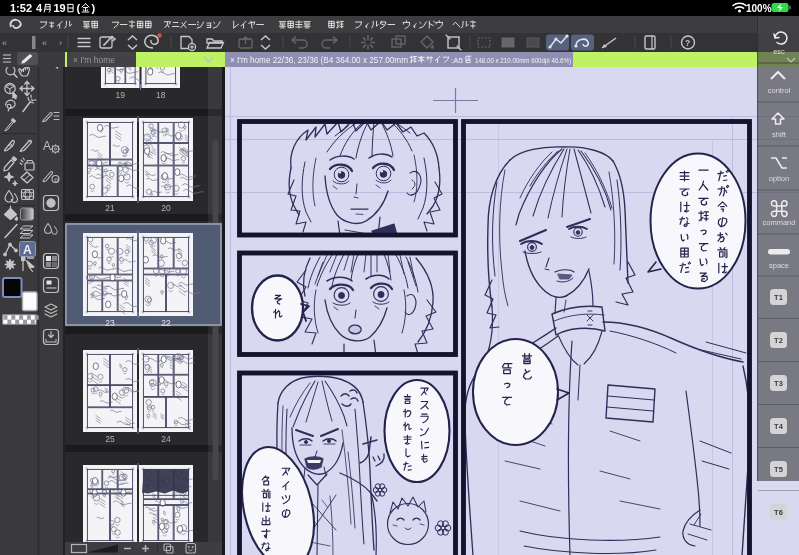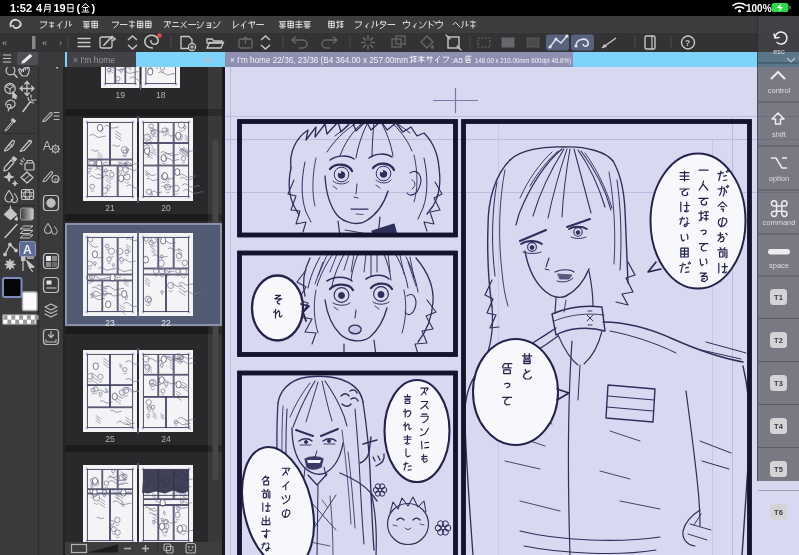--- a/index.html
+++ b/index.html
@@ -459,21 +459,21 @@
         <path d="M602,48 l14,-10" stroke="#c7c7c9" stroke-width="1.5"></path>
         <path d="M602,48 l5,-1 l-3,-3 Z" fill="#c7c7c9"></path>
         <line x1="635" y1="36" x2="635" y2="49" stroke="#4a4a4d" stroke-width="1"></line>
         <rect x="645" y="36" width="10" height="13" rx="1.5" fill="none" stroke="#c7c7c9" stroke-width="1.4"></rect>
         <line x1="652" y1="36" x2="652" y2="49" stroke="#c7c7c9" stroke-width="1.2" stroke-linecap="round"></line>
         <line x1="671" y1="36" x2="671" y2="49" stroke="#4a4a4d" stroke-width="1"></line>
         <circle cx="688" cy="42.5" r="6.5" fill="none" stroke="#c7c7c9" stroke-width="1.4"></circle>
         <text x="685" y="46" font-size="8.5" fill="#c7c7c9" font-family="Liberation Sans" font-weight="bold">?</text>
       </svg>
     </div>
-    <div class="abs" style="left:0;top:52px;width:799px;height:15px;background:#7dd3fc;z-index:2;">
+    <div class="abs" style="left:0;top:52px;width:799px;height:15px;background:#bef264;z-index:2;">
       <svg width="799" height="15">
         <rect x="0" y="0" width="65" height="15" fill="#3a3a3c"></rect>
         <line x1="3" y1="3" x2="11" y2="3" stroke="#bdbdbf" stroke-width="1.1"></line>
         <line x1="3" y1="6.5" x2="11" y2="6.5" stroke="#bdbdbf" stroke-width="1.1"></line>
         <line x1="3" y1="10" x2="11" y2="10" stroke="#bdbdbf" stroke-width="1.1"></line>
         <rect x="17" y="0" width="21" height="13" rx="2.5" fill="#505054"></rect>
         <path d="M22,9 l8,-7 l2.5,2 l-8,7 l-3.2,0.8 Z" fill="#e8e8ea"></path>
         <rect x="67" y="0" width="69" height="15" fill="#434347"></rect>
         <text x="73" y="11" font-size="8.5" fill="#9b9b9d" font-family="Liberation Sans">× I'm home</text>
         <path d="M204,5 l4.5,5 l4.5,-5" fill="none" stroke="#c2c2c4" stroke-width="1.4"></path>

